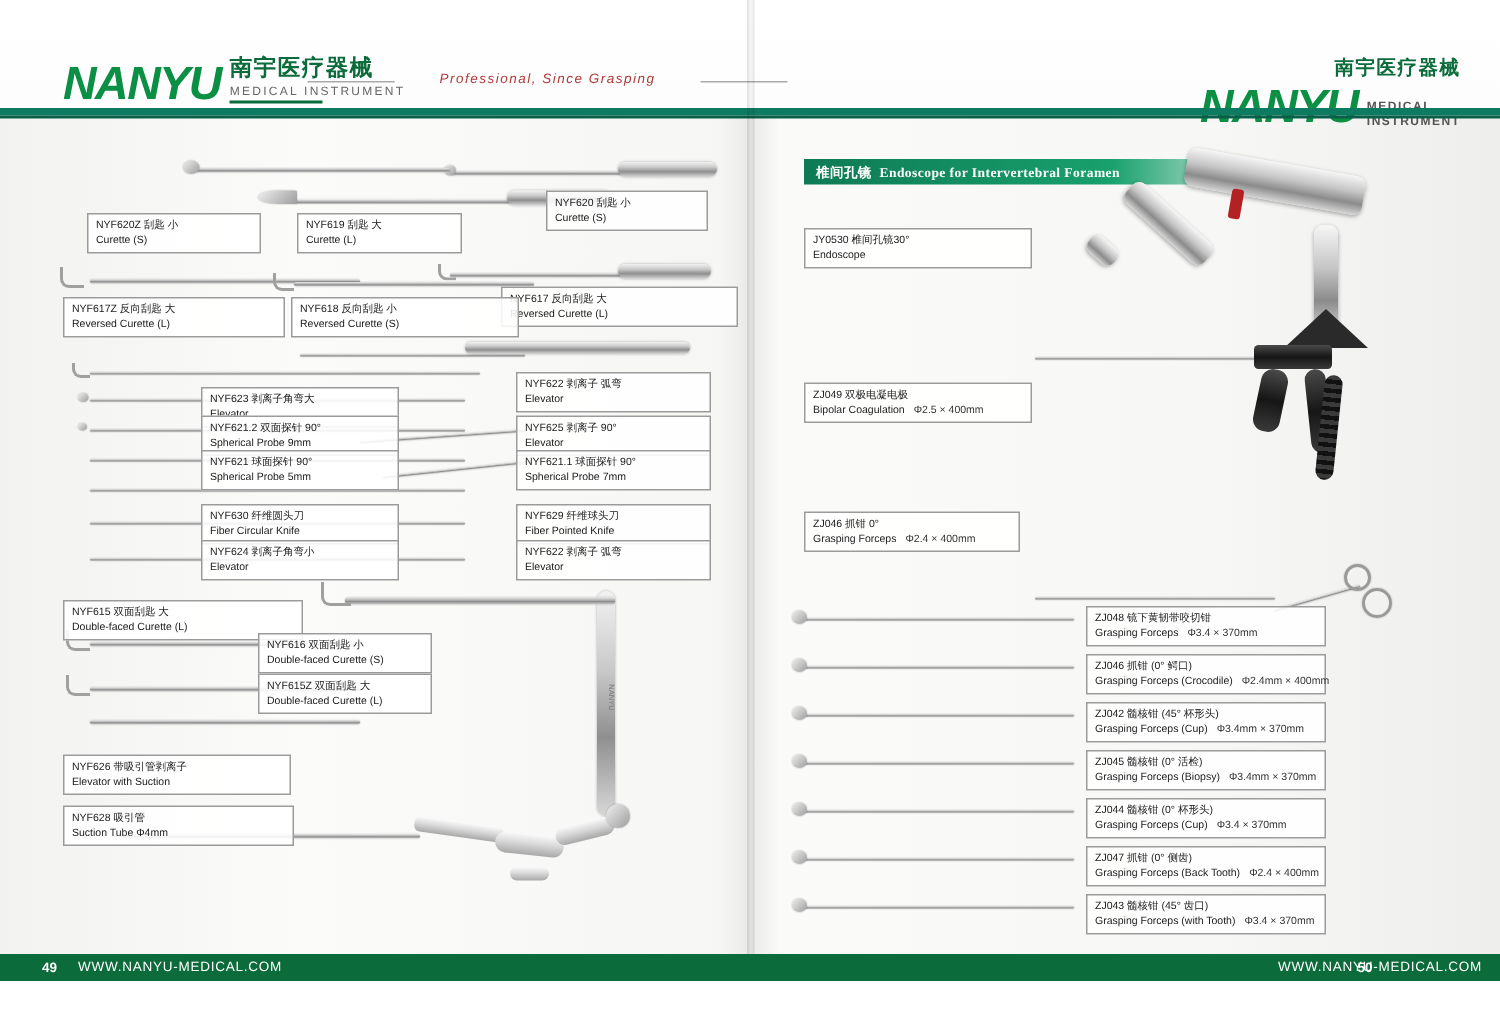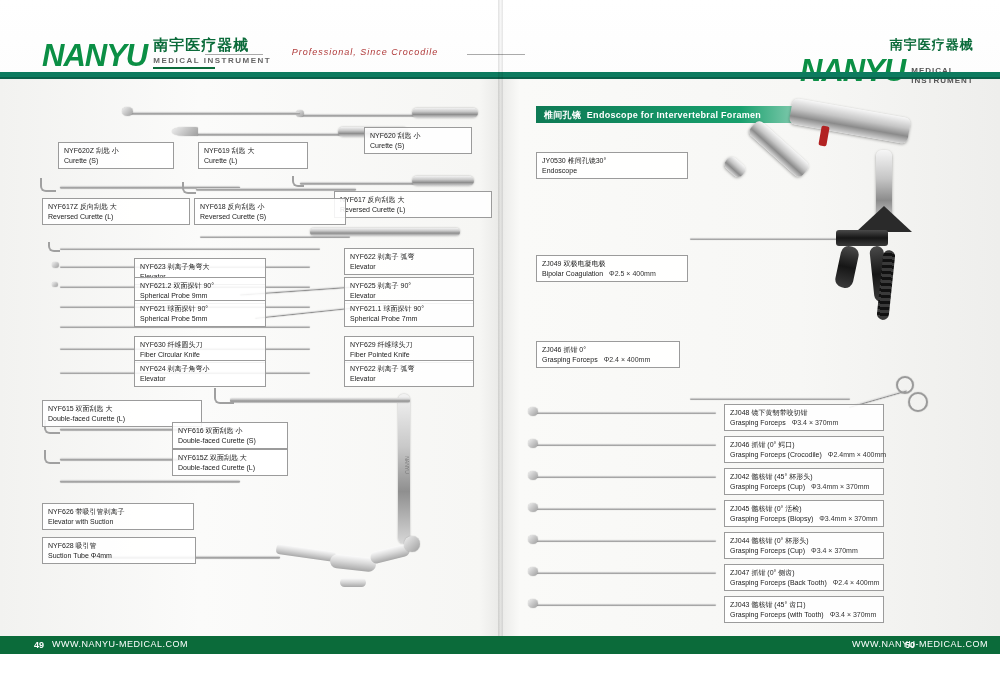--- a/index.html
+++ b/index.html
@@ -34,21 +34,21 @@
   .logo-right{position:absolute;left:800px;top:36px;}
   .nanyu-word{
     font-family:"Liberation Sans", sans-serif;
     font-weight:bold;font-style:italic;font-size:31px;letter-spacing:-1px;
     color:#0b8f45;line-height:30px;
   }
   .logo-cn{
     font-size:15px;font-weight:bold;color:#0b6b3a;letter-spacing:1px;
   }
   .logo-en{
-    font-size:8px;font-weight:bold;color:#666;letter-spacing:1.5px;margin-top:1px;
+    font-size:8px;font-weight:normal;color:#666;letter-spacing:1.5px;margin-top:1px;
   }
   .logo-block{display:flex;align-items:flex-end;gap:6px;}
   .logo-textcol{display:flex;flex-direction:column;justify-content:flex-end;padding-bottom:2px;}
   .logo-underline{width:62px;height:2px;background:#0b6b3a;margin-top:2px;}
   .slogan{
     position:absolute;left:265px;top:44px;width:200px;text-align:center;
   }
   .slogan-cn{font-size:11px;color:#555;letter-spacing:3px;}
   .slogan-en{font-size:9px;color:#b03a3a;letter-spacing:1px;font-style:italic;margin-top:3px;}
   .slogan-line{position:absolute;top:10px;height:1px;background:#aaa;width:0;}
@@ -63,21 +63,21 @@
     position:absolute;left:0;top:636px;width:1000px;height:18px;
     background:#0b6b3a;
   }
   .footer-under{
     position:absolute;left:0;top:654px;width:1000px;height:29px;background:#fff;
   }
   .pagenum{
     position:absolute;top:638px;width:22px;height:14px;background:#0b6b3a;
     color:#fff;font-size:9px;text-align:center;line-height:14px;font-weight:bold;
   }
-  .pagenum.left{left:22px;text-align:right;}
+  .pagenum.left{left:22px;}
   .pagenum.right{left:899px;}
   .foot-url{
     position:absolute;top:639px;font-size:9px;color:#fff;letter-spacing:0.5px;
   }
   .foot-url.left{left:52px;}
   .foot-url.right{left:852px;}
   
   .lbl{
     position:absolute;
     border:1px solid #9b9b9b;
@@ -91,21 +91,21 @@
   .lbl .cn{font-size:7px;}
   .lbl .en{font-size:7px;}
   .lbl.two{line-height:9.5px;}
   
   .sect{
     position:absolute;left:536px;top:106px;width:292px;height:17px;
     background:linear-gradient(to right,#0e7a55,#18a06d 70%,#bfe3d4);
     border-radius:0 9px 9px 0;
   }
   .sect-txt{
-    position:absolute;left:544px;top:109px;font-size:9px;color:#fff;font-weight:bold;letter-spacing:0.3px;
+    position:absolute;left:544px;top:109px;font-size:9px;color:#fff;font-weight:bold;letter-spacing:0.3px;font-family:Liberation Serif, serif;
   }
   
   .shaft{
     position:absolute;height:3px;border-radius:2px;
     background:linear-gradient(to bottom,#e8e8e8,#b9b9b9 40%,#8e8e8e 60%,#cfcfcf);
     box-shadow:0 0 1px rgba(0,0,0,0.25);
   }
   .shaft.thin{height:2px;}
   .shaft.thick{height:5px;}
   .handle{
@@ -153,21 +153,21 @@
         <div class="nanyu-word">NANYU</div>
         <div class="logo-textcol">
           <div class="logo-cn">南宇医疗器械</div>
           <div class="logo-en">MEDICAL INSTRUMENT</div>
           <div class="logo-underline"></div>
         </div>
       </div>
     </div>
 
     <div class="slogan">
-      <div class="slogan-en">Professional, Since Crocodile</div>
+      <div class="slogan-en">Professional, Since Grasping</div>
       <div class="slogan-line l"></div>
       <div class="slogan-line r"></div>
     </div>
 
     <div class="logo-right">
       <div class="logo-right-stack">
         <div class="logo-right-cn">南宇医疗器械</div>
         <div class="logo-right-row">
           <div class="nanyu-word">NANYU</div>
           <div class="logo-right-en">

